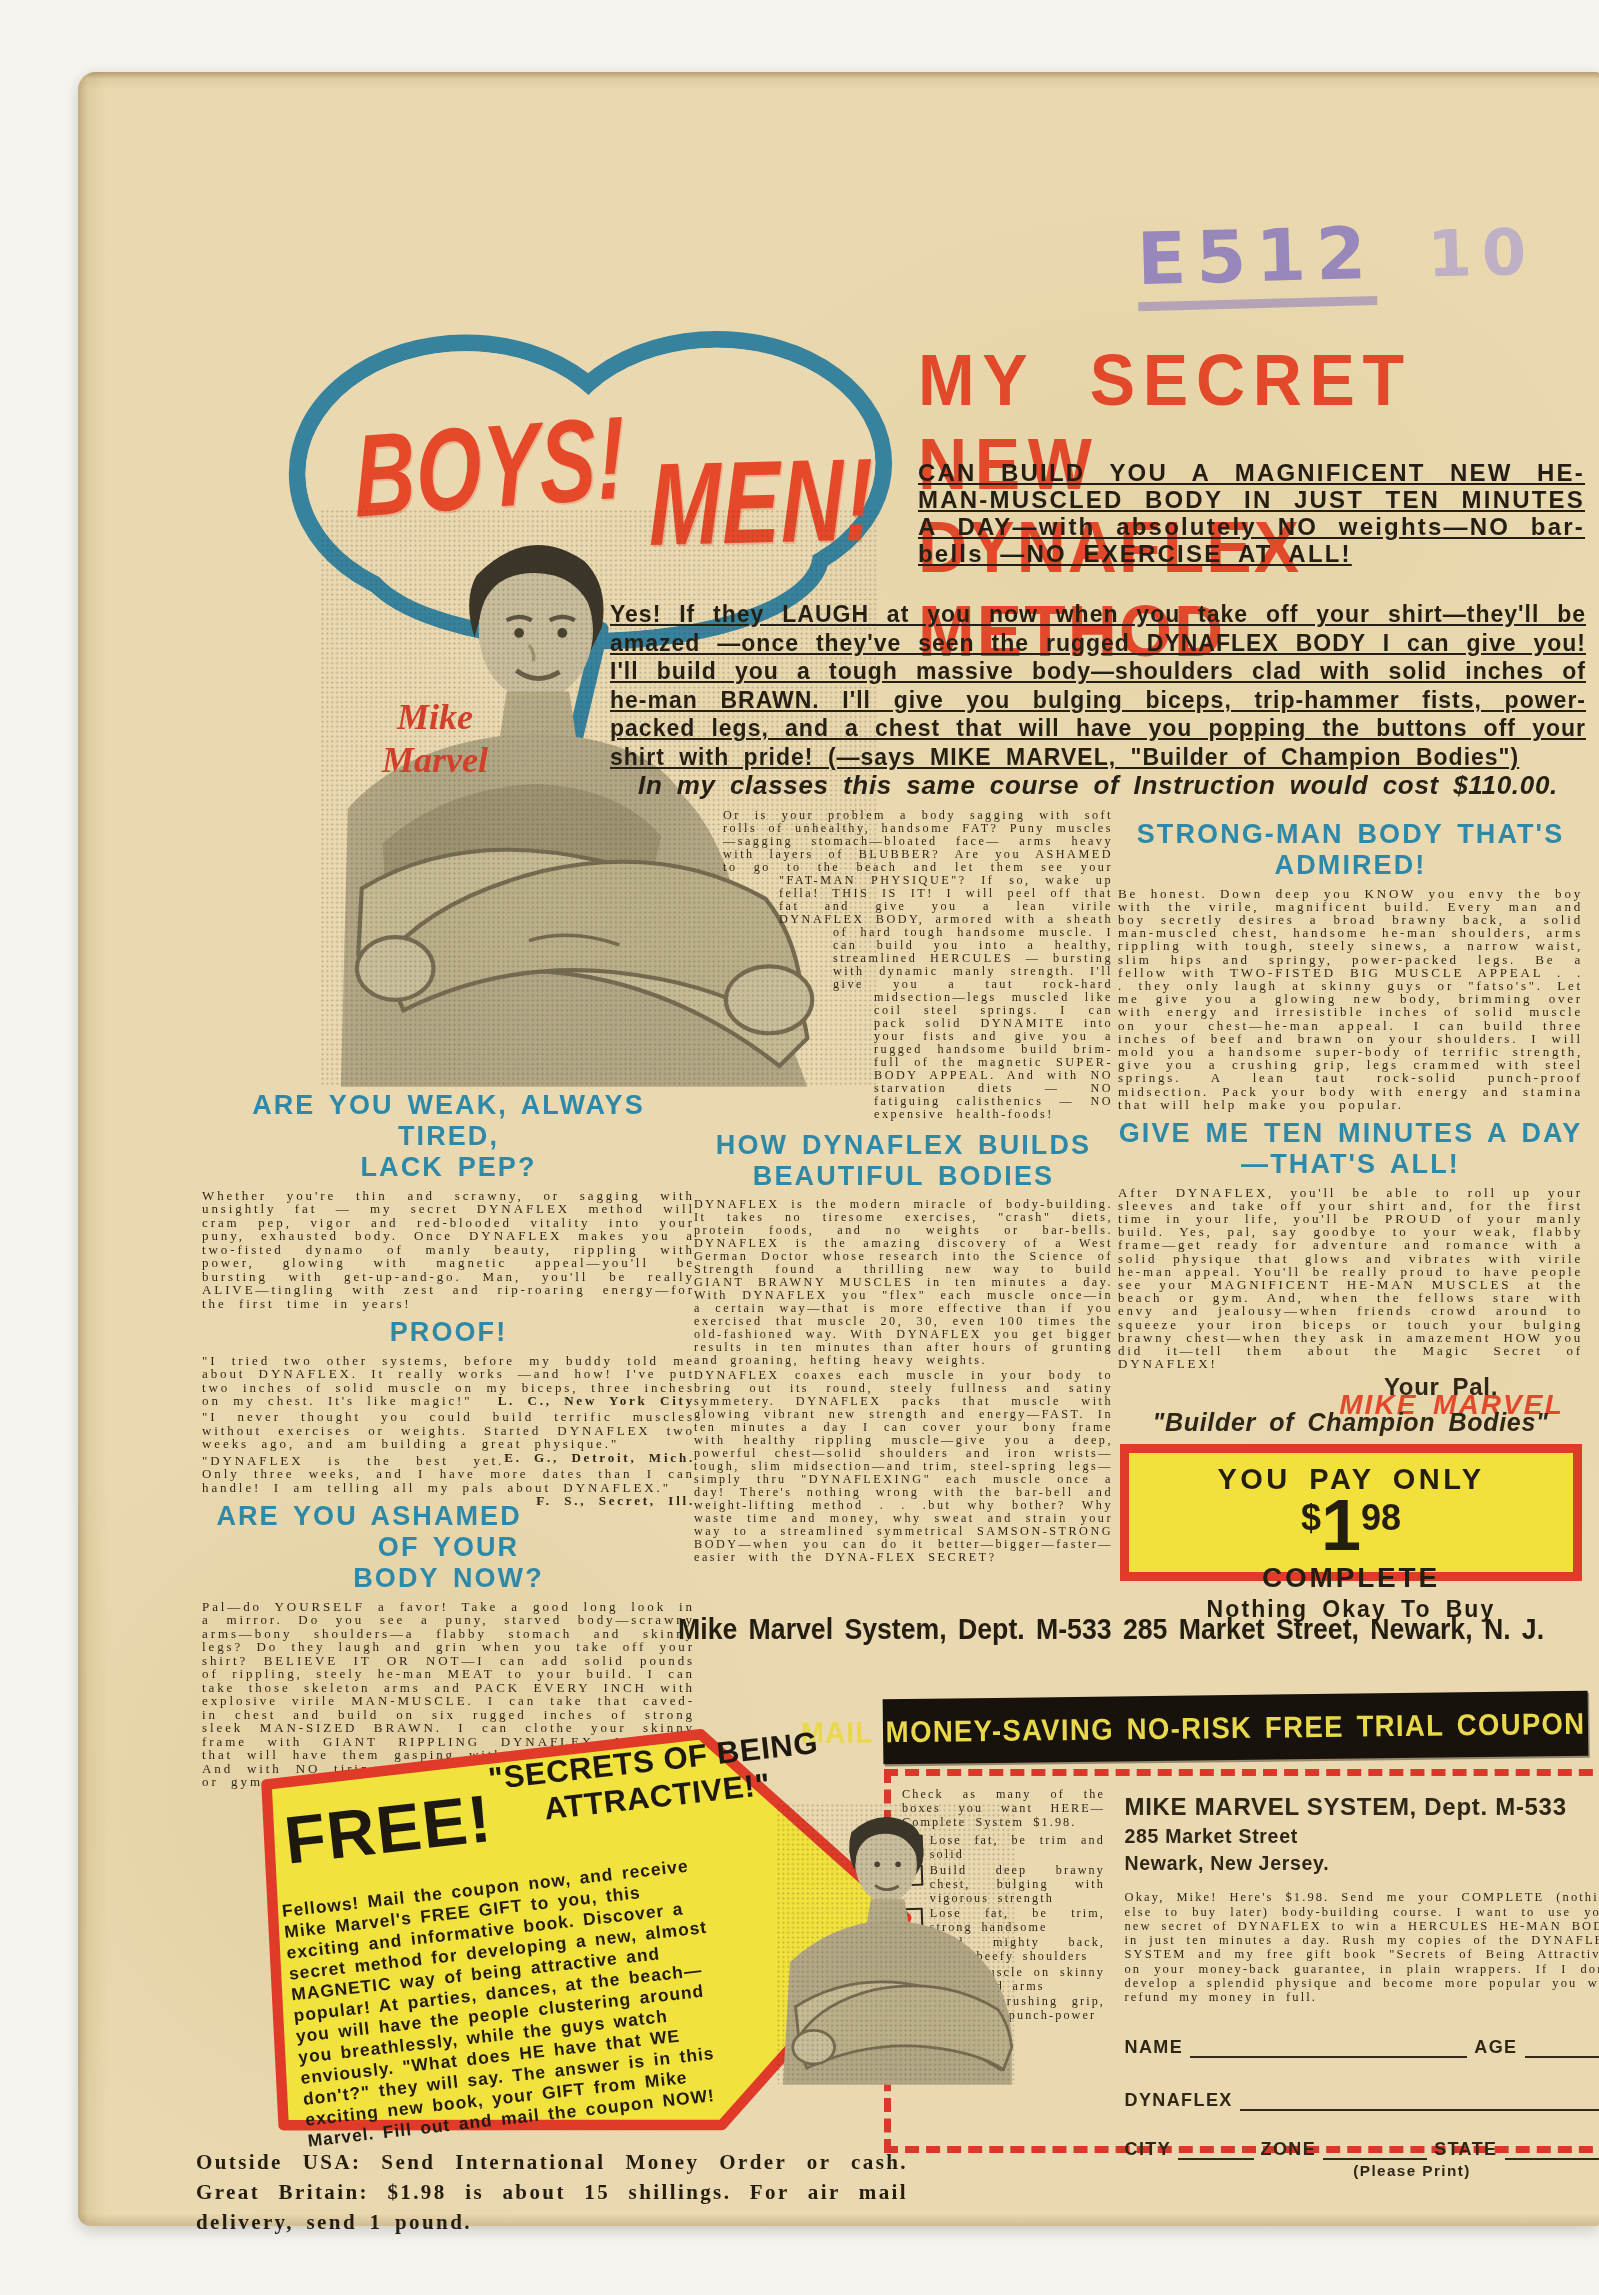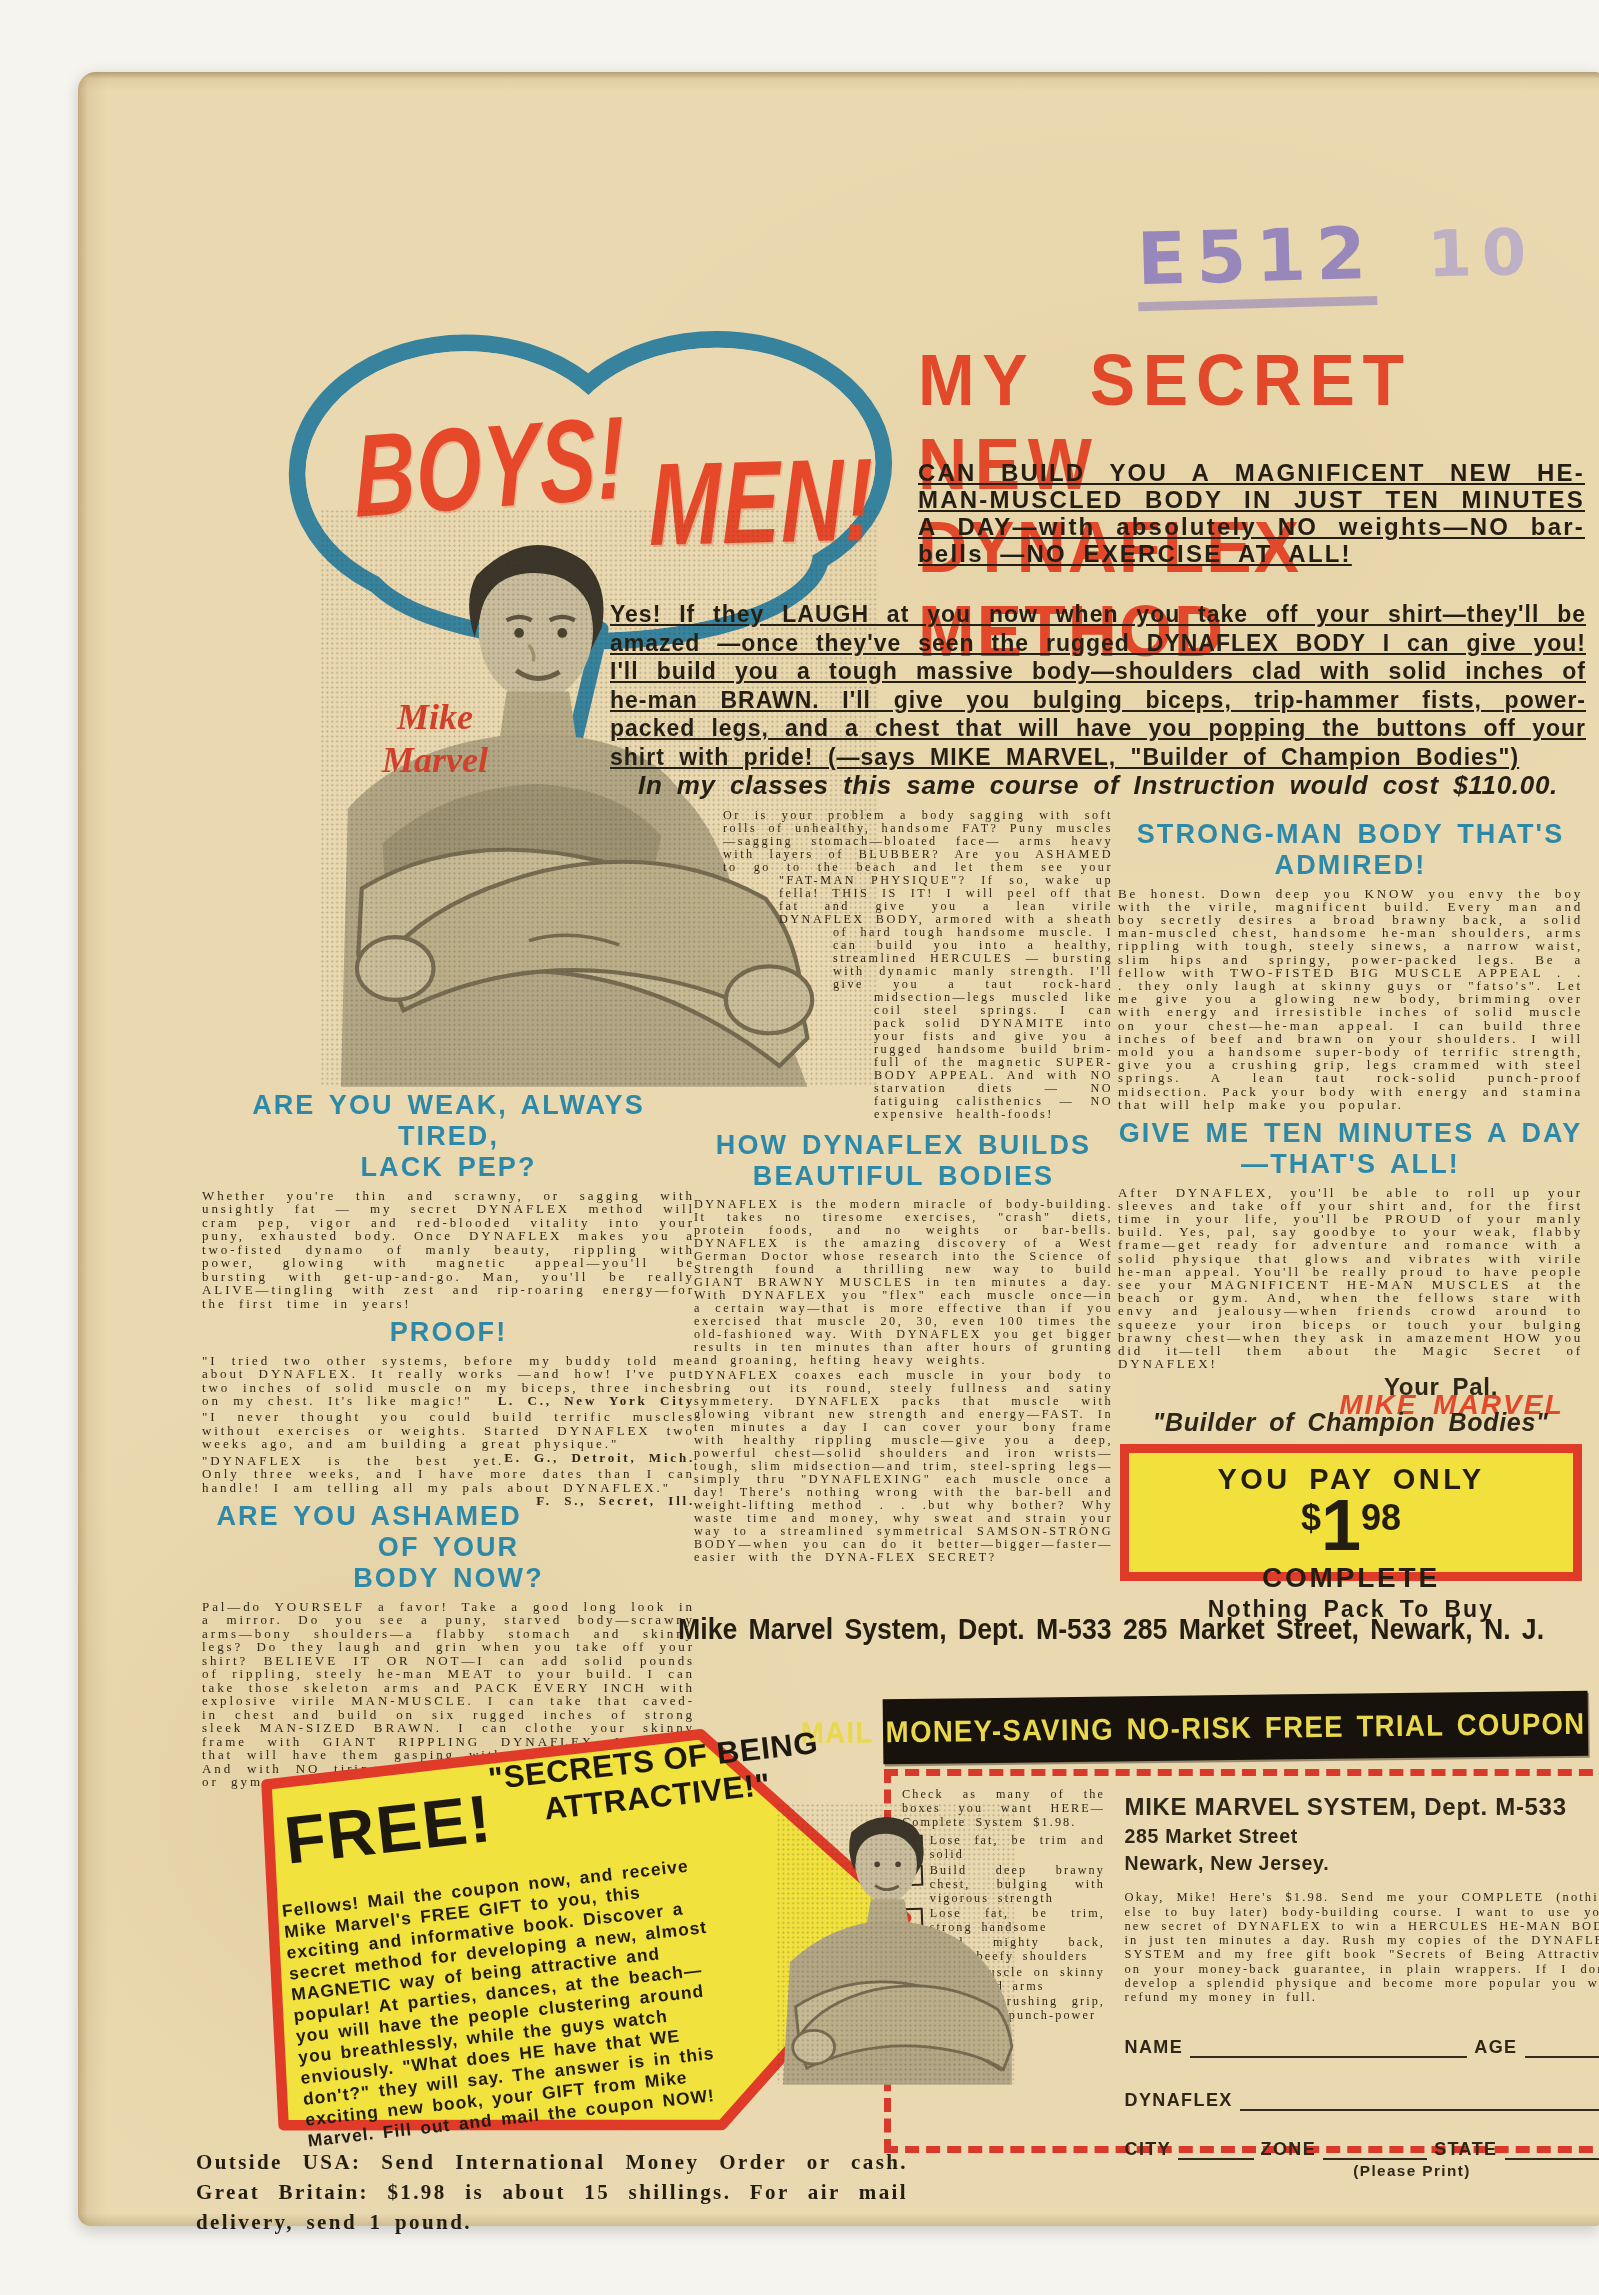--- a/index.html
+++ b/index.html
@@ -301,21 +301,21 @@
     <div class="sig2">MIKE MARVEL</div>
     <div class="sig3">"Builder of Champion Bodies"</div>
   </div>
 
   <div class="abs pricebox">
     <div class="pb1">YOU PAY ONLY</div>
     <div class="pbprice">
       <span class="pb-d">$</span><span class="pb-1">1</span><span class="pb-c">98</span>
     </div>
     <div class="pb3">COMPLETE</div>
-    <div class="pb4">Nothing Pack To Buy</div>
+    <div class="pb4">Nothing Okay To Buy</div>
   </div>
 
   <div class="abs address">Mike Marvel System, Dept. M-533 285 Market Street, Newark, N. J.</div>
 
   <div class="abs banner">
     <span>MAIL MONEY-SAVING NO-RISK FREE TRIAL COUPON NOW</span>
   </div>
 
   <div class="abs coupon">
     <div class="coupon-left">

